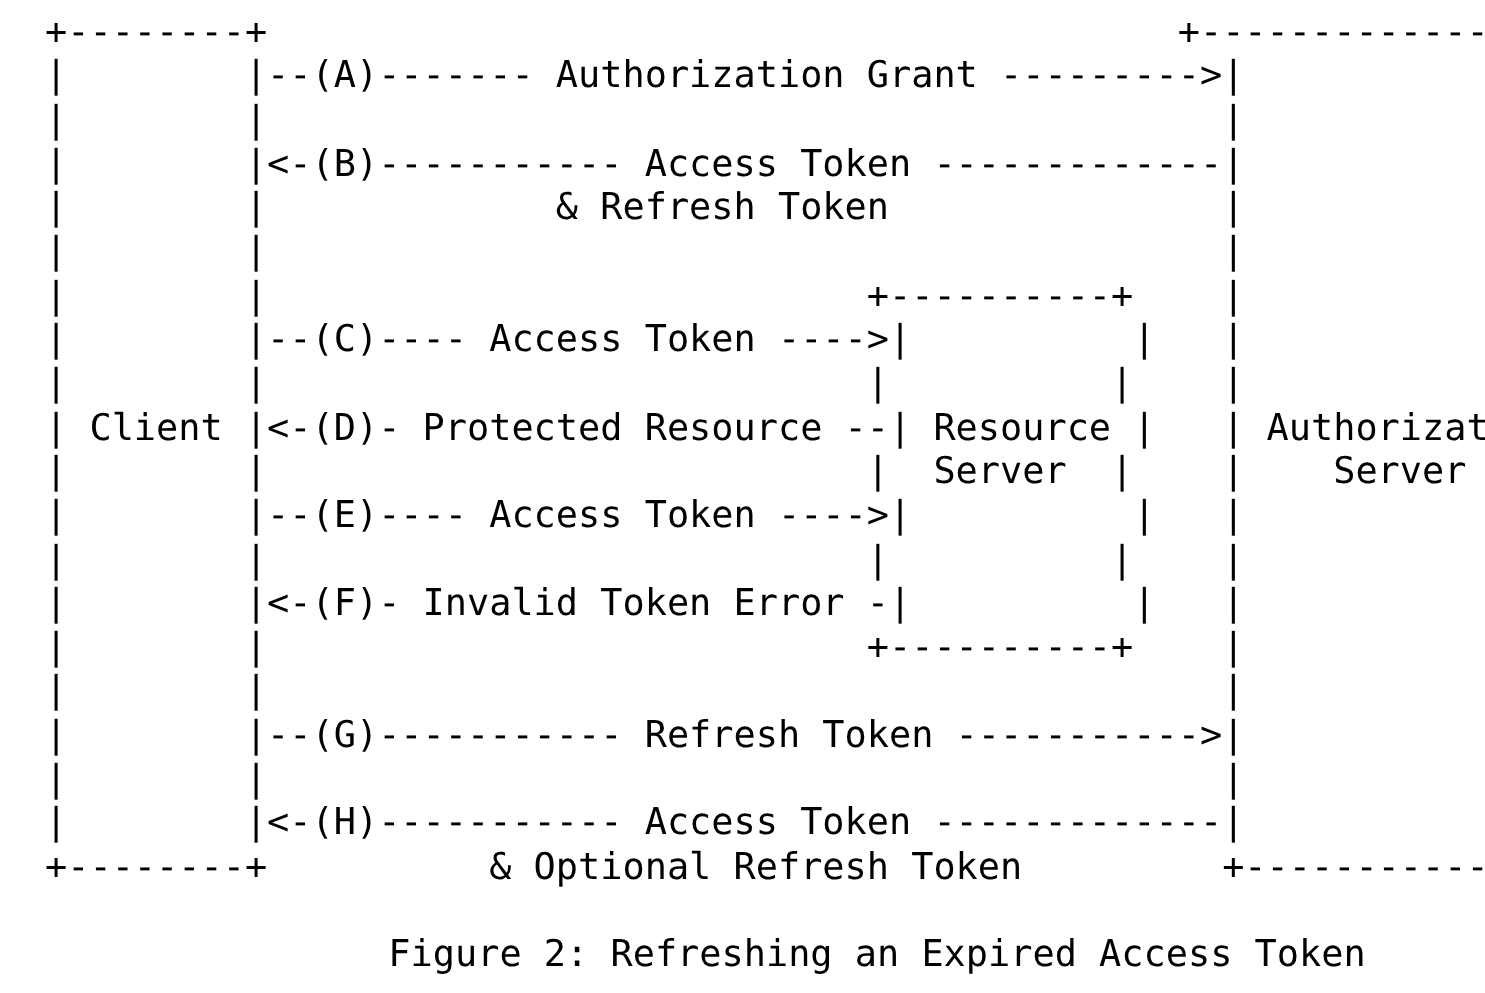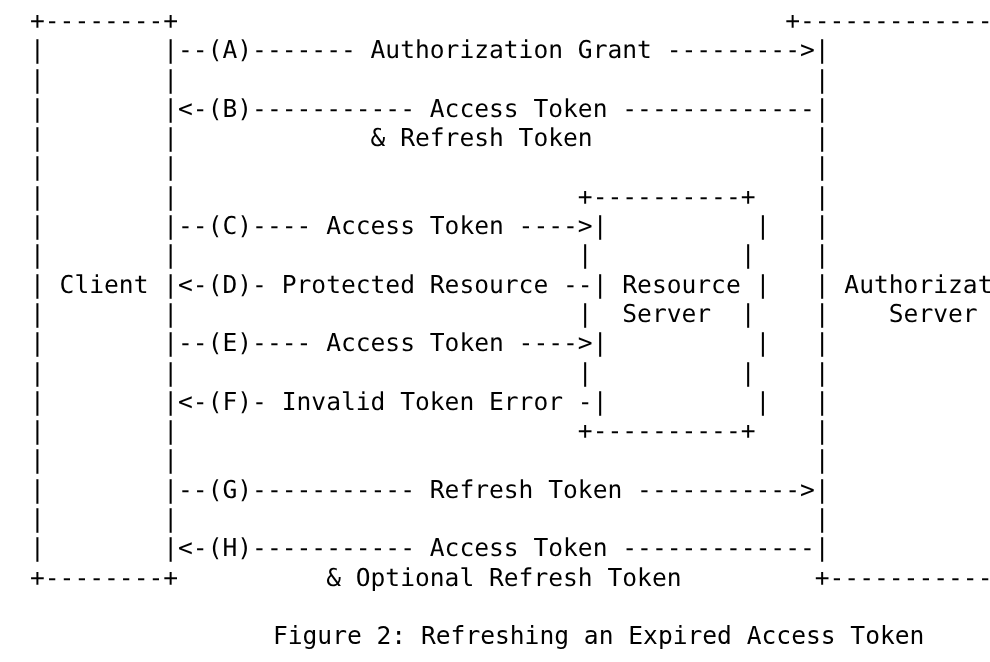--- a/index.html
+++ b/index.html
@@ -32,21 +32,21 @@
     line-height: 29.3px;
     letter-spacing: 0px;
     white-space: pre;
     color: #000000;
     font-weight: 400;
     -webkit-font-smoothing: none;
     text-rendering: geometricPrecision;
   }
   #figure-caption {
     position: absolute;
-    left: 36px;
+    left: 22px;
     top: 621px;
     margin: 0;
     padding: 0;
     font-family: "DejaVu Sans Mono", "Liberation Mono", monospace;
     font-size: 24.6px;
     line-height: 29.3px;
     white-space: pre;
     color: #000000;
     font-weight: 400;
   }

